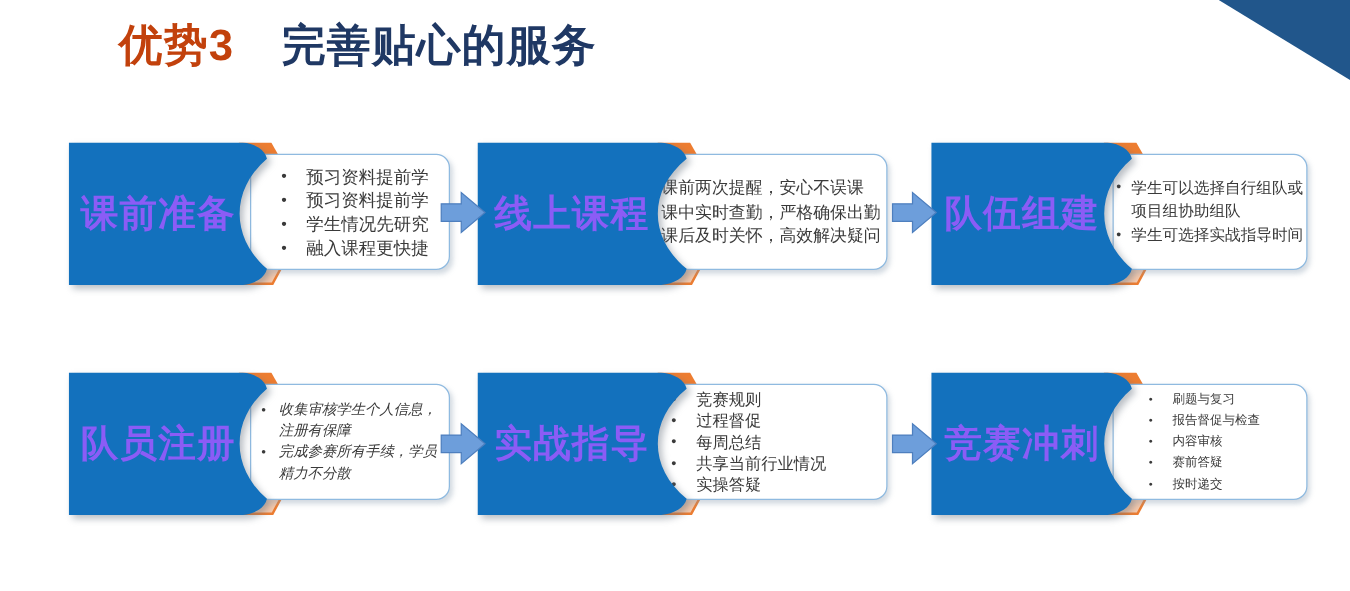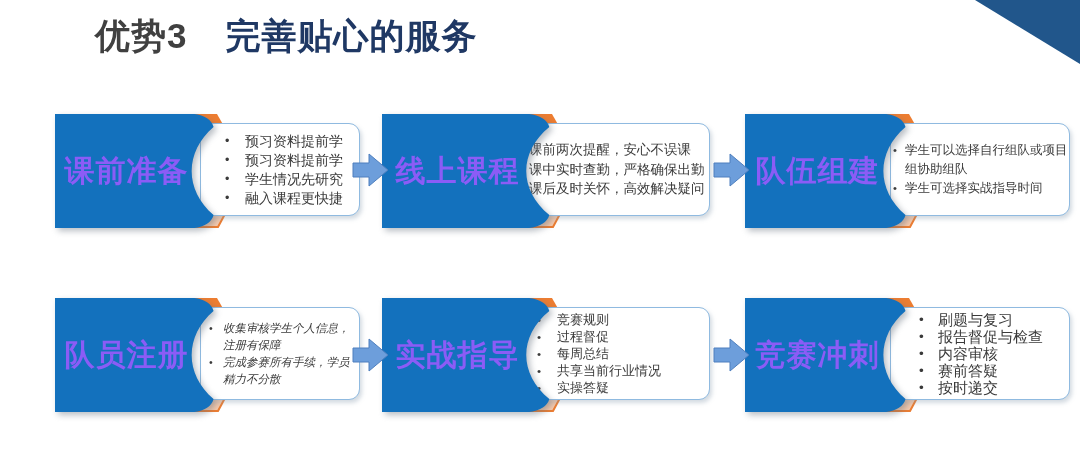--- a/index.html
+++ b/index.html
@@ -5,52 +5,52 @@
   html,body{margin:0;padding:0;background:#fff;}
   #slide{
     position:relative;width:1080px;height:473px;background:#ffffff;overflow:hidden;
     font-family:"Liberation Sans","DejaVu Sans",sans-serif;
   }
   
   .corner{position:absolute;left:975px;top:0;width:105px;height:64px;background:#21568B;
     clip-path:polygon(0 0,100% 0,100% 100%);}
   
   .title{position:absolute;left:95px;top:13px;font-size:35px;font-weight:bold;letter-spacing:1px;white-space:nowrap;}
-  .title .badge{color:#404040;margin-right:12px;}
+  .title .badge{color:#c2410c;margin-right:12px;}
   .title .text{color:#1F3864;margin-left:26px;}
   
   .group{position:absolute;height:114px;}
   .r1{top:114px;} .r2{top:298px;}
   .c1{left:55px;width:305px;} .c2{left:382px;width:340px;} .c3{left:745px;width:302px;}
   
   .ribbon{position:absolute;top:0;width:40px;height:114px;z-index:0;}
   .c1 .ribbon{left:133px;} .c2 .ribbon{left:141px;} .c3 .ribbon{left:135px;}
   
   .box{position:absolute;top:9px;height:93px;background:#ffffff;border:1.5px solid #8FBAE0;
     border-radius:11px;z-index:1;box-sizing:border-box;display:flex;align-items:center;
     box-shadow:2px 3px 4px rgba(130,150,170,.35);}
-  .c1 .box{left:145px;width:160px;} .c2 .box{left:134px;width:194px;} .c3 .box{left:145px;width:180px;}
+  .c1 .box{left:145px;width:160px;} .c2 .box{left:134px;width:194px;} .c3 .box{left:145px;width:156px;}
   
   .banner{position:absolute;left:0;top:0;height:114px;z-index:2;
     filter:drop-shadow(3px 3px 3px rgba(100,110,125,.45));}
   .c1 .banner{width:163px;} .c2 .banner{width:172px;} .c3 .banner{width:165px;}
   
   .label{position:absolute;top:0;height:114px;display:flex;align-items:center;justify-content:center;
     color:#8b5cf6;font-weight:bold;font-size:30px;letter-spacing:1px;z-index:3;white-space:nowrap;}
   .c1 .label{left:0;width:143px;} .c2 .label{left:0;width:151px;} .c3 .label{left:0;width:145px;}
   
   .bullets{list-style:none;margin:0;padding:0;width:100%;color:#3a3a3a;}
   .bullets li{position:relative;}
   .bullets li::before{content:"•";position:absolute;font-size:0.9em;}
   .g0 .bullets li{padding-left:44px;font-size:14px;line-height:19px;}   .g0 .bullets li::before{left:24px;}
   .g1 .bullets li{padding-left:12px;font-size:13.5px;line-height:19.5px;} .g1 .bullets li::before{left:2px;}
   .g2 .bullets li{padding-left:14px;font-size:12.5px;line-height:19px;} .g2 .bullets li::before{left:2px;}
   .g3 .bullets li{padding-left:22px;font-size:11.5px;line-height:17px;font-style:italic;} .g3 .bullets li::before{left:8px;}
   .g4 .bullets li{padding-left:40px;font-size:13px;line-height:17px;}   .g4 .bullets li::before{left:20px;}
-  .g5 .bullets li{padding-left:47px;font-size:15px;line-height:17px;}   .g5 .bullets li::before{left:28px;}
+  .g5 .bullets li{padding-left:47px;font-size:10px;line-height:17px;}   .g5 .bullets li::before{left:28px;}
   
   .arrow{position:absolute;width:38px;height:38px;z-index:4;}
   .arrow-1{left:352px;top:151px;} .arrow-2{left:713px;top:151px;}
   .arrow-3{left:352px;top:336px;} .arrow-4{left:713px;top:336px;}
 </style>
 </head>
 <body>
 
 <div id="slide">
 

